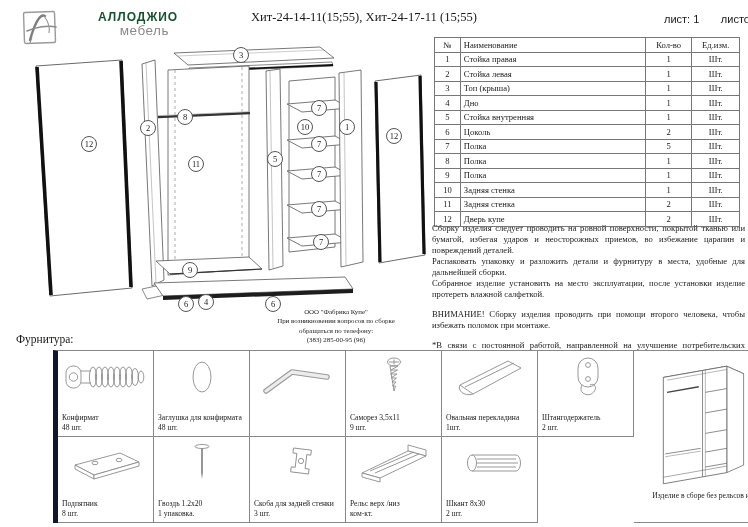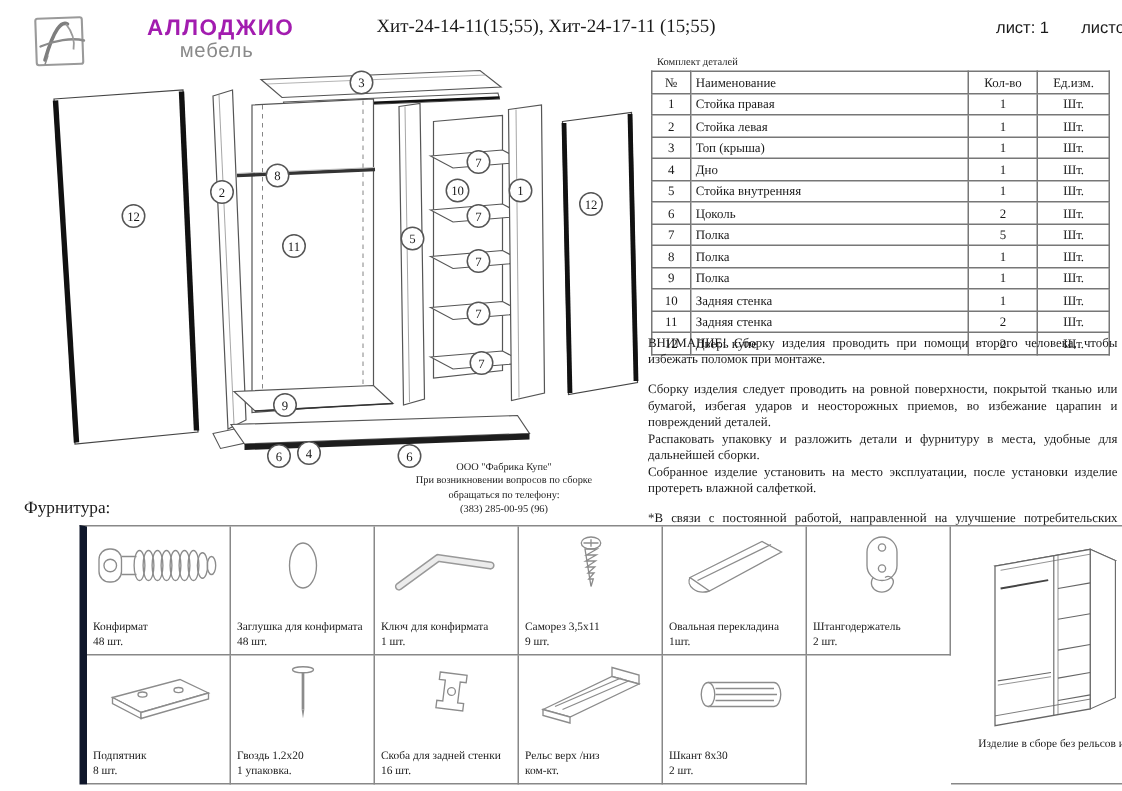--- a/index.html
+++ b/index.html
@@ -3,21 +3,21 @@
 <meta charset="utf-8">
 <style>
   html,body{margin:0;padding:0;}
   body{
     width:748px;height:527px;position:relative;background:#fff;
     font-family:"Liberation Serif", serif;color:#1a1a1a;overflow:hidden;
   }
   
   .logo-box{position:absolute;left:20px;top:7px;width:42px;height:42px;}
   .brand{position:absolute;left:57px;top:11px;width:112px;text-align:right;line-height:1.05;}
-  .brand-name{font-family:"Liberation Sans",sans-serif;font-weight:bold;font-size:15px;letter-spacing:1px;color:#a21caf;padding-left:41px;}
+  .brand-name{font-family:"Liberation Sans",sans-serif;font-weight:bold;font-size:12px;letter-spacing:1px;color:#14532d;padding-left:41px;}
   .brand-sub{font-family:"Liberation Sans",sans-serif;font-size:13.5px;letter-spacing:.5px;color:#8a8a8a;}
   .title{position:absolute;left:178px;top:9px;width:372px;text-align:center;font-size:12.6px;line-height:1.35;}
   .sheet-info{position:absolute;left:640px;top:13px;width:104px;font-family:"Liberation Sans",sans-serif;font-size:11px;display:flex;justify-content:space-between;margin-left:24px;}
   
   .parts{position:absolute;left:434px;top:37px;width:306px;}
   .parts-caption{font-size:7px;margin:0 0 2px 4px;}
   table.parts-t{border-collapse:collapse;width:306px;font-size:8.6px;}
   table.parts-t th,table.parts-t td{border:0.8px solid #777;padding:1px 3px;height:11.5px;font-weight:normal;}
   table.parts-t th{text-align:left;}
   table.parts-t .c0{width:20px;text-align:center;}
@@ -137,21 +137,20 @@
       <div class="callout" style="left: 325px; top: 79px;">1</div>
       <div class="callout" style="left: 372px; top: 88px;">12</div>
       <div class="callout" style="left: 168px; top: 222px;">9</div>
       <div class="callout" style="left: 164px; top: 256px;">6</div>
       <div class="callout" style="left: 184px; top: 254px;">4</div>
       <div class="callout" style="left: 251px; top: 256px;">6</div>
     </div>
 </div>
 
 <div class="parts">
-  <div class="parts-caption">Комплект деталей</div>
   <table class="parts-t">
     <thead>
       <tr>
         <th class="c0">№</th>
         <th class="c1">Наименование</th>
         <th class="c2 h2">Кол-во</th>
         <th class="c3 h3">Ед.изм.</th>
       </tr>
     </thead>
     <tbody>
@@ -225,26 +224,26 @@
           <td class="c0">12</td>
           <td class="c1">Дверь купе</td>
           <td class="c2">2</td>
           <td class="c3">Шт.</td>
         </tr>
       </tbody>
   </table>
 </div>
 
 <div class="notes">
-  <div class="blk">ВНИМАНИЕ! Сборку изделия проводить при помощи второго человека, чтобы избежать поломок при монтаже.</div>
   <div class="blk">
     <div>Сборку изделия следует проводить на ровной поверхности, покрытой тканью или бумагой, избегая ударов и неосторожных приемов, во избежание царапин и повреждений деталей.</div>
     <div>Распаковать упаковку и разложить детали и фурнитуру в места, удобные для дальнейшей сборки.</div>
     <div>Собранное изделие установить на место эксплуатации, после установки изделие протереть влажной салфеткой.</div>
   </div>
+  <div class="blk">ВНИМАНИЕ! Сборку изделия проводить при помощи второго человека, чтобы избежать поломок при монтаже.</div>
   <div class="blk">*В связи с постоянной работой, направленной на улучшение потребительских свойств мебели, возможны незначительные изменения в конструкции не влияющие на функциональные качества изделий.</div>
 </div>
 
 <div class="factory">
   <div>ООО "Фабрика Купе"</div>
   <div>При возникновении вопросов по сборке</div>
   <div>обращаться по телефону:</div>
   <div>(383) 285-00-95 (96)</div>
 </div>
 
@@ -288,24 +287,20 @@
     </div>
   </div>
 
   <div class="hw-cell">
     <div class="hw-icon">
       <svg width="88" height="46" viewBox="0 0 88 46">
         <path d="M12,37 L38,18 L73,23" stroke="#999" stroke-width="5.5" fill="none" stroke-linecap="round" stroke-linejoin="round"></path>
         <path d="M12,37 L38,18 L73,23" stroke="#ececec" stroke-width="3.4" fill="none" stroke-linecap="round" stroke-linejoin="round"></path>
       </svg>
     </div>
-    <div class="hw-label">
-      <div>Ключ для конфирмата</div>
-      <div>1 шт.</div>
-    </div>
   </div>
 
   <div class="hw-cell">
     <div class="hw-icon">
       <svg width="88" height="46" viewBox="0 0 88 46">
         <ellipse cx="44" cy="8" rx="6.5" ry="4" class="lf"></ellipse>
         <line x1="39" y1="8" x2="49" y2="8" class="ln"></line>
         <line x1="44" y1="5.5" x2="44" y2="10.5" class="ln"></line>
         <path d="M40,12 H48 L41,16 H47.5 L40.5,20 H47 L41,24 H46.5 L42,28 H46 L42.5,32 H45.5 L44,37 Z" class="ln"></path>
       </svg>
@@ -379,21 +374,21 @@
     <div class="hw-icon">
       <svg width="88" height="46" viewBox="0 0 88 46">
         <g transform="rotate(7 47 21)">
           <polygon points="38,9 56,9 56,14 52,14 52,28 56,28 56,33 38,33 38,28 42,28 42,14 38,14" class="lf"></polygon>
           <circle cx="47" cy="21" r="2.6" class="ln"></circle>
         </g>
       </svg>
     </div>
     <div class="hw-label">
       <div>Скоба для задней стенки</div>
-      <div>16 шт.</div>
+      <div>3 шт.</div>
     </div>
   </div>
 
 
   <div class="hw-cell">
     <div class="hw-icon">
       <svg width="88" height="46" viewBox="0 0 88 46">
         <polygon points="58,11 58,5 76,10 76,16" class="lf"></polygon>
         <polygon points="12,33 58,11 76,16 30,38" class="lf"></polygon>
         <polygon points="12,33 30,38 30,42 12,37" class="lf"></polygon>

